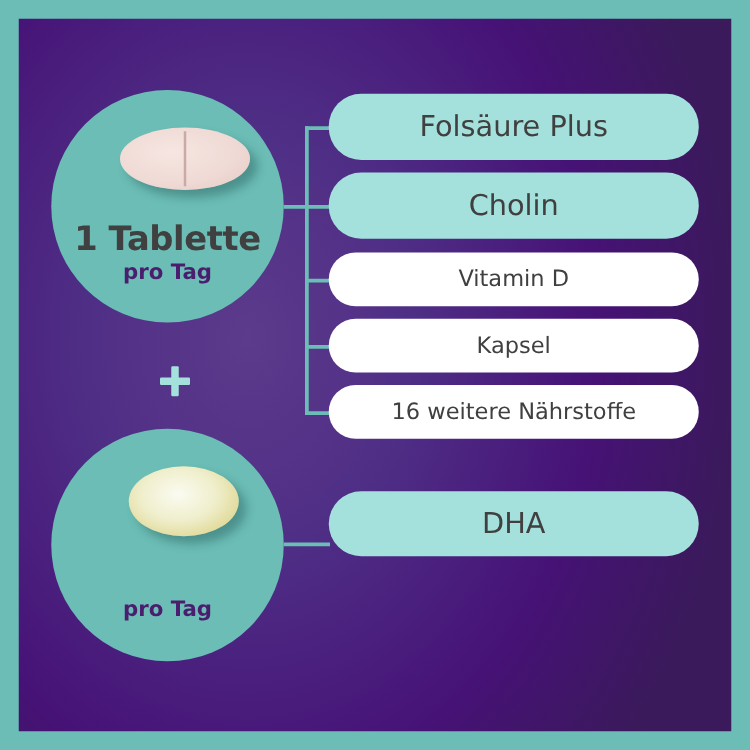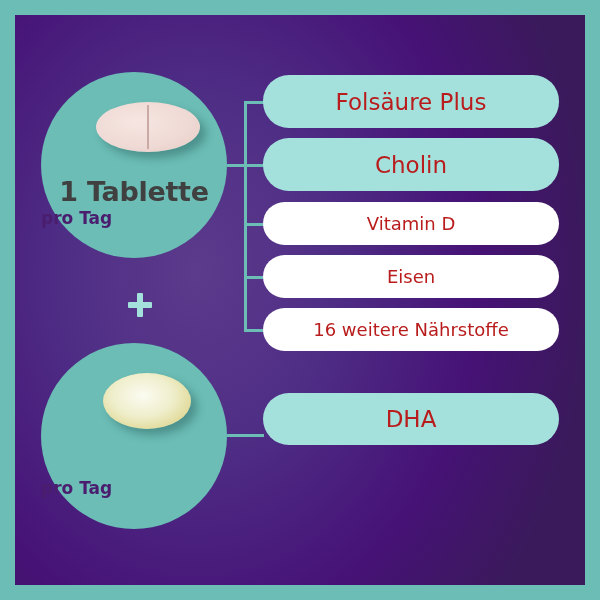--- a/index.html
+++ b/index.html
@@ -13,21 +13,21 @@
     position: absolute; width: 186px; height: 186px; border-radius: 50%;
     background: #6bbdb5;
   }
   .c1 { left: 26px; top: 57px; }
   .c2 { left: 26px; top: 328px; }
   .circle .title {
     position: absolute; left: 0; right: 0; text-align: center;
     color: #404040; font-weight: bold; font-size: 27px; letter-spacing: -0.3px;
   }
   .circle .sub {
-    position: absolute; left: 0; right: 0; text-align: left;
+    position: absolute; left: 0; right: 0; text-align: center;
     color: #4a1d6e; font-weight: bold; font-size: 17px;
   }
   .c1 .title { top: 104px; }
   .c1 .sub { top: 136px; }
   .c2 .title { top: 102px; }
   .c2 .sub { top: 135px; }
   .tablet {
     position: absolute; left: 55px; top: 30px; width: 104px; height: 50px; border-radius: 50%;
     background: radial-gradient(ellipse at 40% 40%, #f6e6e2 0%, #efd9d4 60%, #e4c8c2 100%);
     box-shadow: 6px 6px 8px rgba(40,90,90,0.45);
@@ -41,21 +41,21 @@
   .plus {
     position: absolute; left: 113px; top: 278px; width: 24px; height: 24px;
   }
   .plus:before, .plus:after { content: ""; position: absolute; background: #a5e1dc; border-radius: 1px; }
   .plus:before { left: 9px; top: 0; width: 6px; height: 24px; }
   .plus:after { left: 0; top: 9px; width: 24px; height: 6px; }
   .line { position: absolute; background: #6bbdb5; }
   .pill {
     position: absolute; left: 248px; width: 296px; border-radius: 26px;
     display: flex; align-items: center; justify-content: center;
-    color: #b91c1c;
+    color: #404040;
   }
   .pill.teal { background: #a5e1dc; height: 53px; font-size: 23px; }
   .pill.white { background: #ffffff; height: 43px; font-size: 18px; border-radius: 22px; }
 </style>
 </head>
 <body>
 
 <div class="frame">
 
   <div class="circle c1">
@@ -70,21 +70,21 @@
   <div class="line" style="left:229px; top:86px; width:3px; height:231px;"></div>
   <div class="line" style="left:229px; top:86px; width:20px; height:3px;"></div>
   <div class="line" style="left:229px; top:149px; width:20px; height:3px;"></div>
   <div class="line" style="left:229px; top:208px; width:20px; height:3px;"></div>
   <div class="line" style="left:229px; top:261px; width:20px; height:3px;"></div>
   <div class="line" style="left:229px; top:314px; width:20px; height:3px;"></div>
 
   <div class="pill teal" style="top:60px;">Folsäure Plus</div>
   <div class="pill white" style="top:187px;">Vitamin D</div>
   <div class="pill teal" style="top:123px;">Cholin</div>
-  <div class="pill white" style="top:240px;">Eisen</div>
+  <div class="pill white" style="top:240px;">Kapsel</div>
   <div class="pill white" style="top:293px;">16 weitere Nährstoffe</div>
 
   <div class="plus"></div>
 
   <div class="circle c2">
     <div class="capsule"></div>
     <div class="sub">pro Tag</div>
   </div>
 
   <div class="line" style="left:212px; top:419px; width:37px; height:3px;"></div>

